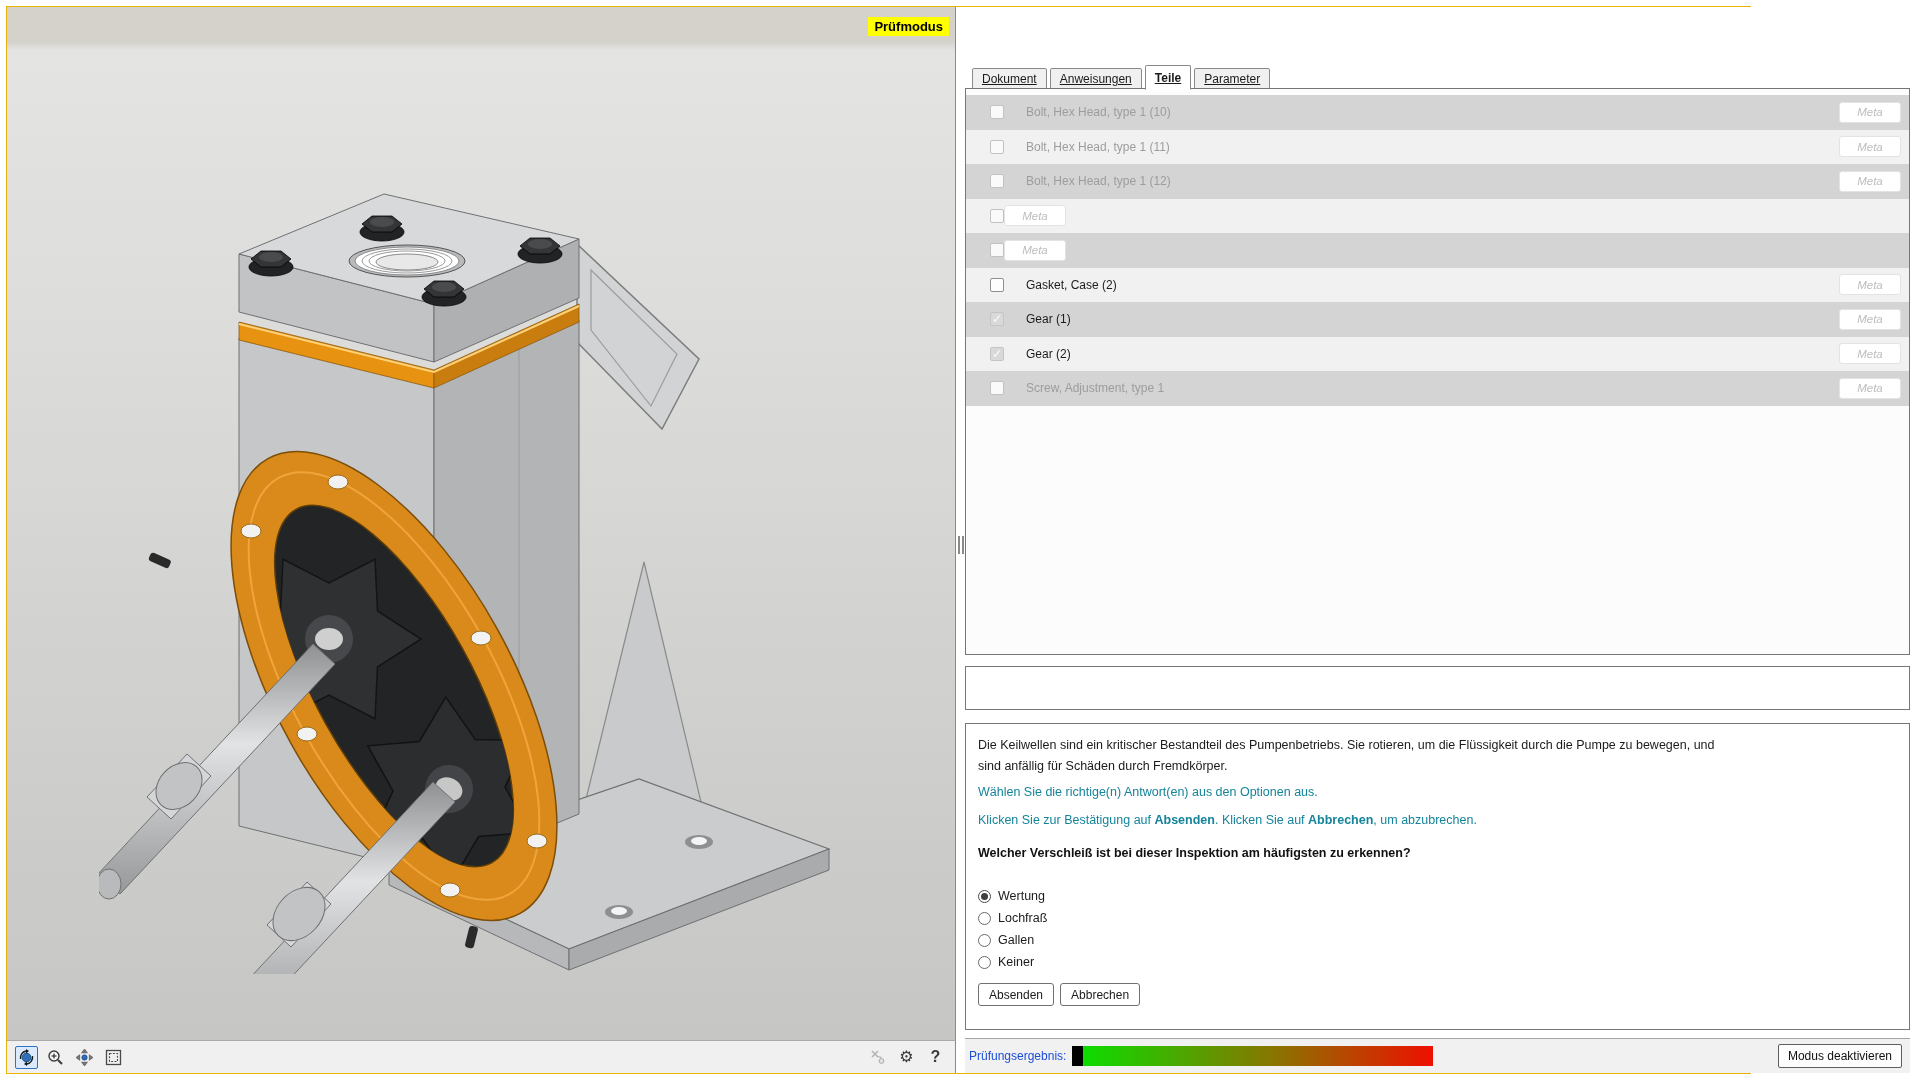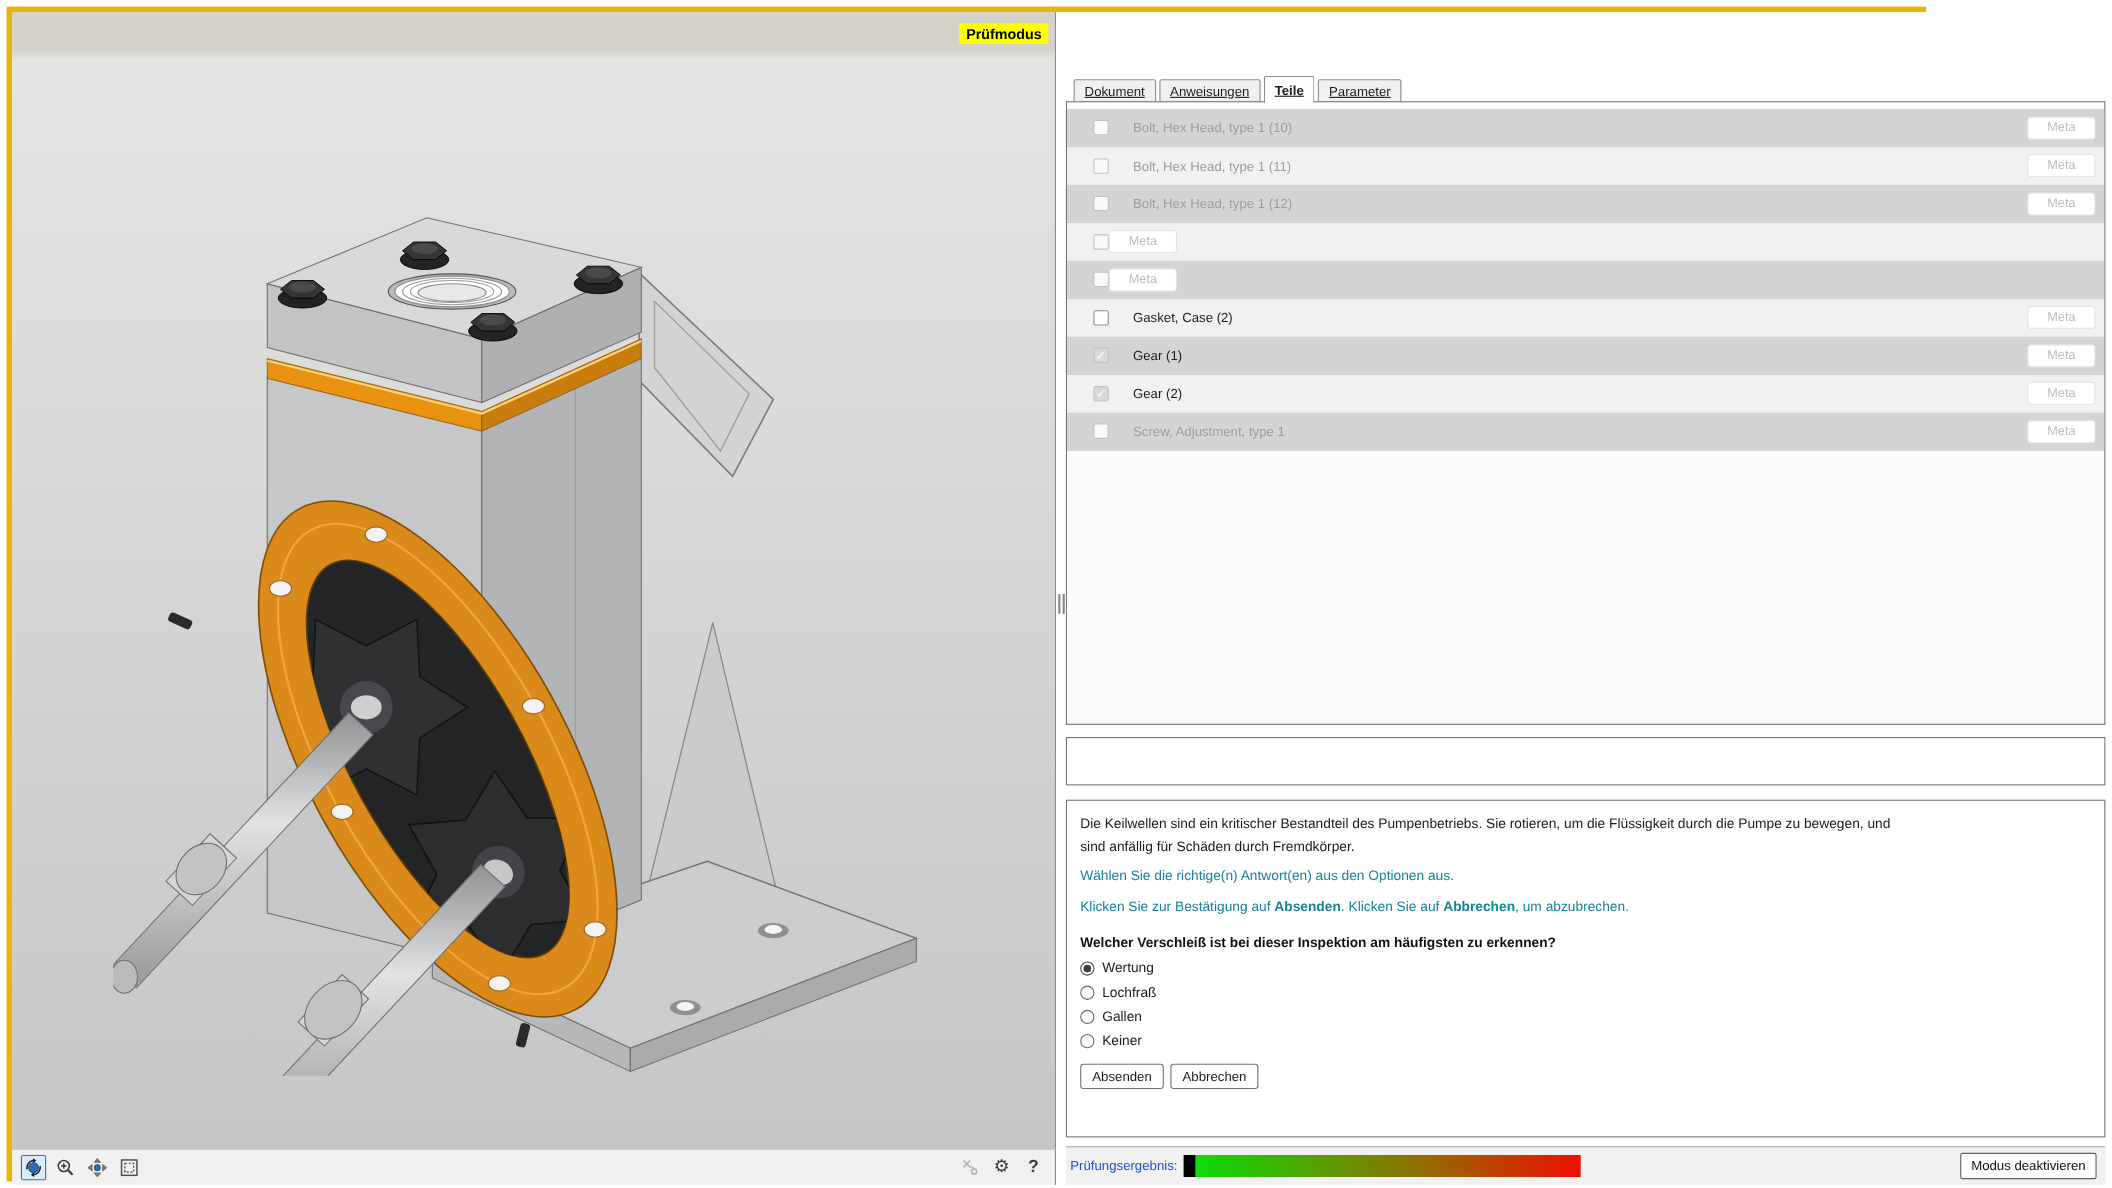--- a/index.html
+++ b/index.html
@@ -1,20 +1,20 @@
 <!DOCTYPE html>
 <html><head>
 <meta charset="utf-8">
 <style>
   html,body{margin:0;padding:0;width:1920px;height:1080px;background:#ffffff;
     font-family:"Liberation Sans",sans-serif;overflow:hidden;}
   *{box-sizing:border-box;}
 
   .window{position:absolute;left:6px;top:6px;width:1745px;height:1068px;
-    border:5px solid #eab308;background:#ffffff;}
+    border:1px solid #eab308;background:#ffffff;}
 
   
   .left-pane{position:absolute;left:0;top:0;width:949px;height:1066px;}
   .viewport{position:absolute;left:0;top:0;width:949px;height:1033px;
     border-right:1px solid #8a8a8a;
     background:linear-gradient(180deg,#d5d2cc 0%,#d5d2cc 3.4%,#e4e4e3 4.2%,
       #dadad9 38%,#cfcfce 70%,#c6c6c5 100%);overflow:hidden;}
   .badge{position:absolute;top:10px;right:6px;background:#ffff00;color:#000;
     font-weight:bold;font-size:13px;padding:2px 6px;line-height:15px;}
   .vp-toolbar{position:absolute;left:0;top:1033px;width:949px;height:33px;
@@ -47,33 +47,33 @@
   .part-row:nth-child(odd){background:#d4d4d4;}
   .part-row:nth-child(even){background:#f1f1f1;}
   .cb{width:14px;height:14px;border:1px solid #8f8f8f;background:#fdfdfd;border-radius:2px;
     display:flex;align-items:center;justify-content:center;flex:0 0 auto;}
   .cb.dim{border-color:#c2c2c2;background:#fafafa;}
   .cb.checked{background:#d9d9d9;border-color:#c4c4c4;}
   .cb.checked::after{content:"\2713";font-size:12px;color:#fafafa;line-height:1;}
   .part-label{margin-left:22px;font-size:12px;color:#1c1c1c;flex:1 1 auto;}
   .part-row.disabled .part-label{color:#9d9d9d;}
   .meta-btn{width:62px;height:21px;background:#ffffff;border:1px solid #e3e3e3;border-radius:3px;
-    font-size:11.5px;color:#bdbdbd;display:flex;align-items:center;justify-content:center;}
+    font-size:11.5px;color:#bdbdbd;display:flex;align-items:center;justify-content:center;font-style:italic;}
 
   .answer-box{position:absolute;left:0;top:659px;width:945px;height:44px;
     border:1px solid #767676;background:#ffffff;}
 
   .instr-box{position:absolute;left:0;top:716px;width:945px;height:307px;
     border:1px solid #767676;background:#ffffff;padding:11px 12px 0 12px;font-size:12.5px;}
   .instr-p{color:#1b1b1b;line-height:21px;margin:0 0 0 0;}
   .instr-p.teal{color:#15849b;margin-top:5px;}
   .instr-p.teal2{color:#15849b;margin-top:7px;}
   .instr-p b{font-weight:bold;}
   .question{font-weight:bold;color:#111;line-height:21px;margin-top:12px;}
-  .options{margin-top:1px;}
+  .options{margin-top:21px;}
   .opt{display:flex;align-items:center;height:22px;}
   .radio{width:13px;height:13px;border:1px solid #6a6a6a;border-radius:50%;background:#fff;
     display:flex;align-items:center;justify-content:center;flex:0 0 auto;}
   .radio.sel{border-color:#4a4a4a;}
   .radio.sel::after{content:"";width:7px;height:7px;border-radius:50%;background:#3e3e3e;}
   .opt-label{margin-left:7px;font-size:12.5px;color:#1b1b1b;}
   .btn-row{margin-top:10px;display:flex;gap:6px;}
   .btn{height:23px;padding:0 10px;background:#ffffff;border:1px solid #707070;border-radius:3px;
     font-size:12px;color:#1b1b1b;display:flex;align-items:center;justify-content:center;}
 

